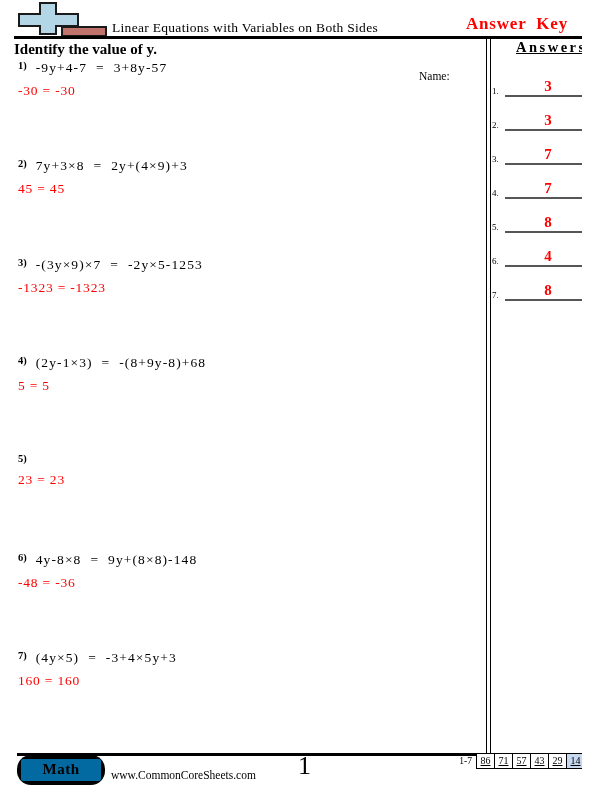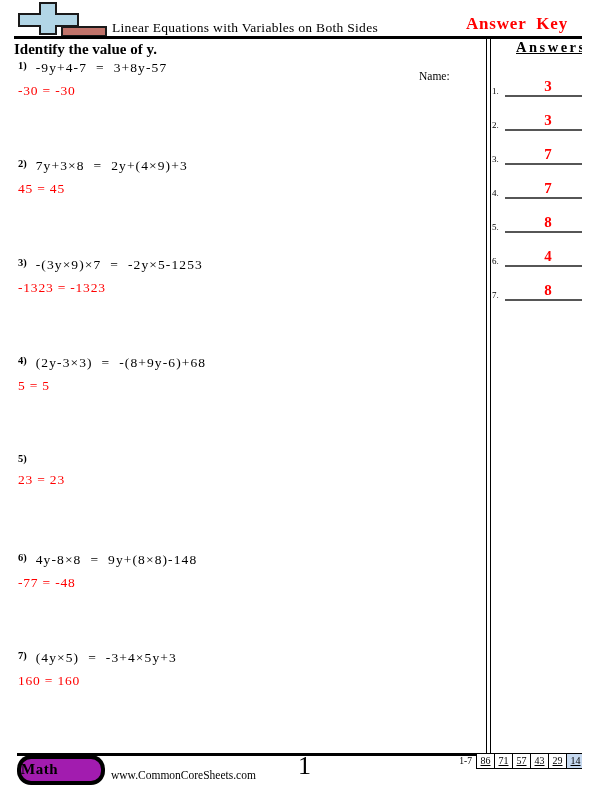--- a/index.html
+++ b/index.html
@@ -55,21 +55,21 @@
   .ans-row{position:relative;height:34px;}
   .ans-num{position:absolute;left:2px;bottom:1px;font-size:9px;}
   .ans-line{position:absolute;left:15px;bottom:0;width:86px;border-bottom:2px solid #565656;
     text-align:center;}
   .ans-val{color:var(--red);font-weight:bold;font-size:15px;line-height:18px;display:inline-block;}
 
   
   .footer-rule{position:absolute;left:17px;top:753px;width:590px;height:2.5px;background:#000;}
   .subject-badge{position:absolute;left:17px;top:755px;width:88px;height:30px;background:#000;
     border-radius:14px;padding:4px;}
-  .subject-inner{background:#a21caf;width:100%;height:100%;border-radius:10px;text-align:left;}
+  .subject-inner{background:#0369a1;width:100%;height:100%;border-radius:2px;text-align:center;}
   .subject-label{font-size:15px;font-weight:bold;line-height:21px;letter-spacing:.5px;}
   .website{position:absolute;left:111px;top:769px;font-size:11.5px;}
   .page-number{position:absolute;left:298px;top:751px;font-size:26px;font-weight:400;}
   .score-range{position:absolute;left:446px;top:756px;width:26px;text-align:right;font-size:9.5px;}
   .score-table{position:absolute;left:477px;top:753px;display:flex;text-decoration:underline;}
   .score-cell{width:19px;height:16px;border:1px solid #000;margin-left:-1px;font-size:10px;
     line-height:14px;text-align:center;background:#fff;}
   .score-cell.hl{background:var(--hl);}
 </style>
 </head>
@@ -113,38 +113,38 @@
     <div class="eq-row">
       <span class="prob-num">3)</span>
       <span class="equation">-(3y×9)×7  =  -2y×5-1253</span>
     </div>
     <div class="check">-1323 = -1323</div>
   </div>
 
   <div class="problem">
     <div class="eq-row">
       <span class="prob-num">4)</span>
-      <span class="equation">(2y-3×3)  =  -(8+9y-6)+68</span>
+      <span class="equation">(2y-1×3)  =  -(8+9y-8)+68</span>
     </div>
     <div class="check">5 = 5</div>
   </div>
 
   <div class="problem">
     <div class="eq-row">
       <span class="prob-num">5)</span>
     </div>
     <div class="check">23 = 23</div>
   </div>
 
   <div class="problem">
     <div class="eq-row">
       <span class="prob-num">6)</span>
       <span class="equation">4y-8×8  =  9y+(8×8)-148</span>
     </div>
-    <div class="check">-77 = -48</div>
+    <div class="check">-48 = -36</div>
   </div>
 
   <div class="problem">
     <div class="eq-row">
       <span class="prob-num">7)</span>
       <span class="equation">(4y×5)  =  -3+4×5y+3</span>
     </div>
     <div class="check">160 = 160</div>
   </div>
 </section>

